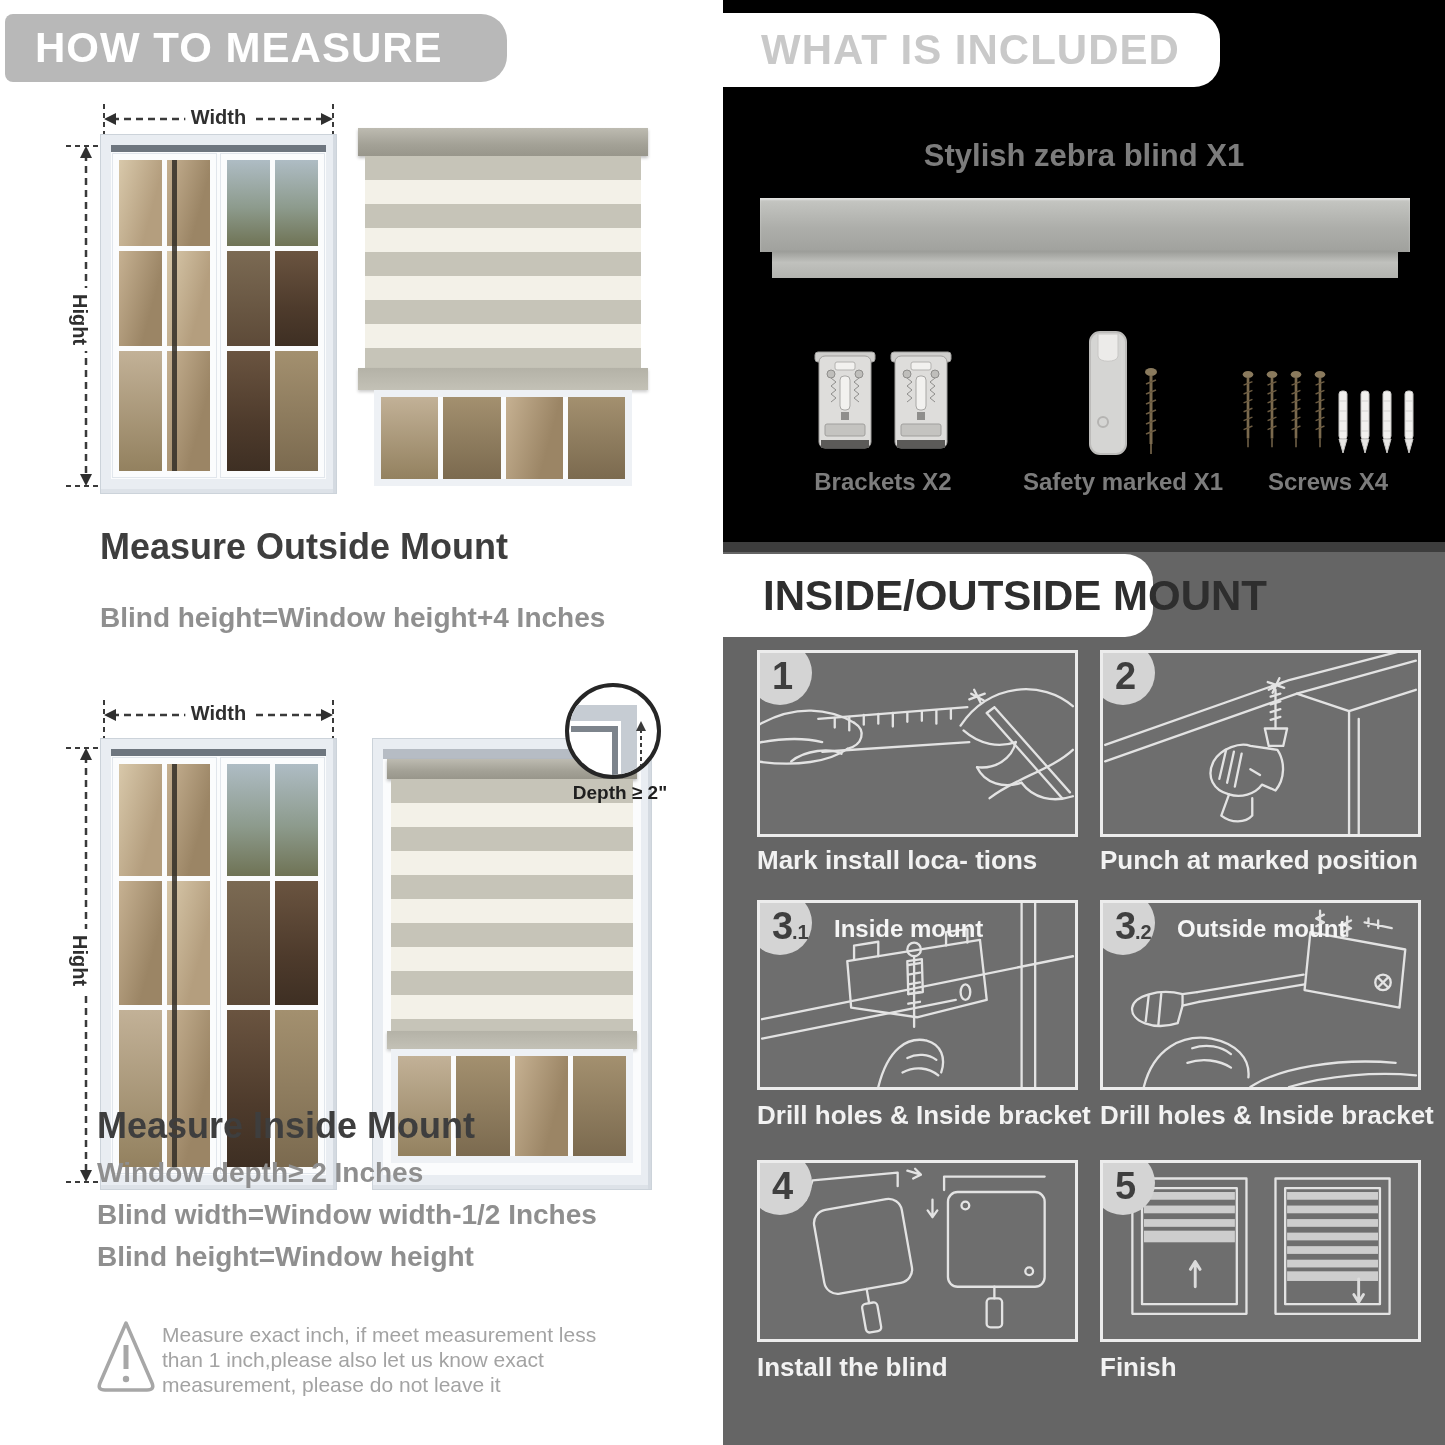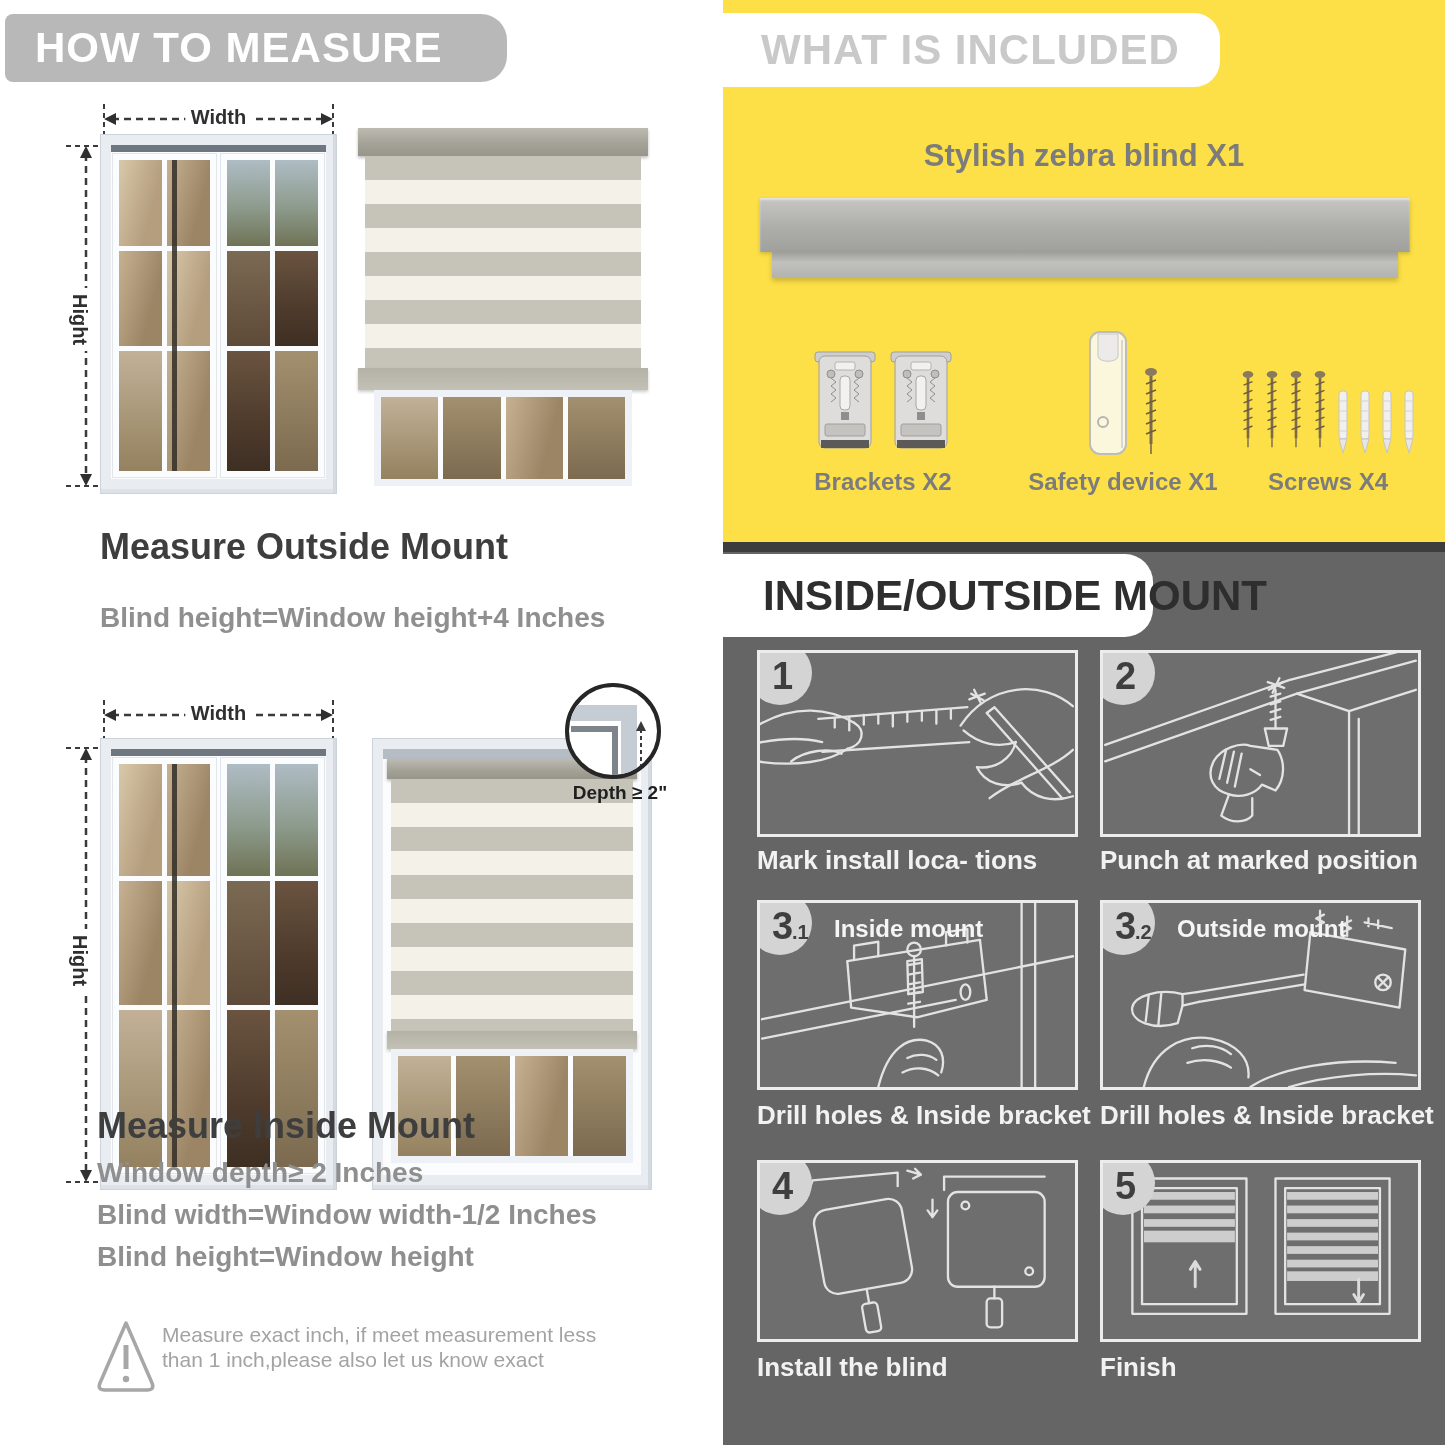--- a/index.html
+++ b/index.html
@@ -47,21 +47,21 @@
   .mag{left:565px;top:683px;width:96px;height:96px;border:4px solid #262626;border-radius:50%;
        background:#fff;overflow:hidden;z-index:5;}
   .depth-label{left:560px;top:782px;width:120px;text-align:center;color:#1f1f1f;
        font-size:19px;font-weight:bold;white-space:nowrap;z-index:5;}
 
   .sec-head{color:#3e3e3e;font-size:36px;font-weight:bold;white-space:nowrap;}
   .sec-line{color:#8f8f8f;font-size:28px;font-weight:bold;white-space:nowrap;}
   .warn-text{color:#a3a3a3;font-size:21px;line-height:25px;white-space:nowrap;}
 
   
-  .panel-light{left:723px;top:0;width:722px;height:542px;background:#fde047;padding-left:12px;}
+  .panel-light{left:723px;top:0;width:722px;height:542px;background:#000000;padding-left:12px;}
   .h2-box{position:absolute;left:0;top:13px;width:497px;height:74px;background:#ffffff;
           border-radius:0 26px 26px 0;}
   .h2-box span{display:block;line-height:74px;padding-left:38px;color:#c9c9c9;
           font-size:42px;font-weight:bold;letter-spacing:1px;white-space:nowrap;}
   .blind-label{position:absolute;left:0;right:0;top:138px;text-align:center;color:#7c7c7c;
           font-size:31px;font-weight:bold;}
   .rail-main{position:absolute;left:37px;top:198px;width:650px;height:54px;
           background:linear-gradient(180deg,#c6c7c3,#adaeaa 55%,#a0a19d);
           box-shadow:inset 0 2px 2px rgba(255,255,255,.5), 0 2px 4px rgba(0,0,0,.18);}
   .rail-sub{position:absolute;left:49px;top:252px;width:626px;height:26px;
@@ -243,20 +243,21 @@
   <div class="abs" style="left:95px;top:1315px;width:62px;height:82px;">
     <svg viewBox="0 0 62 82" width="62" height="82">
       <path d="M31,8 L57,68 Q60,75 52,75 L10,75 Q2,75 5,68 Z" stroke="#a7a7a7" stroke-width="3.5" fill="none" stroke-linejoin="round"></path>
       <line x1="31" y1="30" x2="31" y2="54" stroke="#a7a7a7" stroke-width="5"></line>
       <circle cx="31" cy="64" r="3.2" fill="#a7a7a7"></circle>
     </svg>
   </div>
   <div class="abs" style="left:162px;top:1322px;">
     <div class="warn-text">Measure exact inch, if meet measurement less</div>
     <div class="warn-text">than 1 inch,please also let us know exact</div>
+    <div class="warn-text">measurement, please do not leave it</div>
   </div>
 
   <div class="abs panel-light">
     <div class="h2-box">
       <span>WHAT IS INCLUDED</span>
     </div>
     <div class="blind-label">Stylish zebra blind X1</div>
     <div class="rail-main"></div>
     <div class="rail-sub"></div>
 
@@ -300,21 +301,21 @@
           <circle cx="17" cy="92" r="5" fill="none" stroke="#b5b4b2" stroke-width="2"></circle>
           <line x1="36" y1="10" x2="36" y2="118" stroke="#d8d7d5" stroke-width="2"></line>
         </svg>
         <svg width="18" height="92" viewBox="0 0 18 92">
           <ellipse cx="9" cy="6" rx="6" ry="4" fill="#8a7a5d"></ellipse>
           <line x1="9" y1="10" x2="9" y2="78" stroke="#7b6a4e" stroke-width="3"></line>
           <path d="M4,18 L14,14 M4,28 L14,24 M4,38 L14,34 M4,48 L14,44 M4,58 L14,54 M4,68 L14,64" stroke="#6d5c42" stroke-width="1.6"></path>
           <line x1="9" y1="78" x2="9" y2="88" stroke="#7b6a4e" stroke-width="1.6"></line>
         </svg>
       </div>
-      <div class="item-label">Safety device X1</div>
+      <div class="item-label">Safety marked X1</div>
     </div>
 
     <div class="item-group" style="left:500px;width:210px;">
       <div class="item-icons" style="gap:8px;">
         <svg width="16" height="96" viewBox="0 0 18 92">
             <ellipse cx="9" cy="6" rx="6" ry="4" fill="#8a7a5d"></ellipse>
             <line x1="9" y1="10" x2="9" y2="78" stroke="#7b6a4e" stroke-width="3"></line>
             <path d="M4,18 L14,14 M4,28 L14,24 M4,38 L14,34 M4,48 L14,44 M4,58 L14,54 M4,68 L14,64" stroke="#6d5c42" stroke-width="1.6"></path>
             <line x1="9" y1="78" x2="9" y2="88" stroke="#7b6a4e" stroke-width="1.6"></line>
           </svg>

